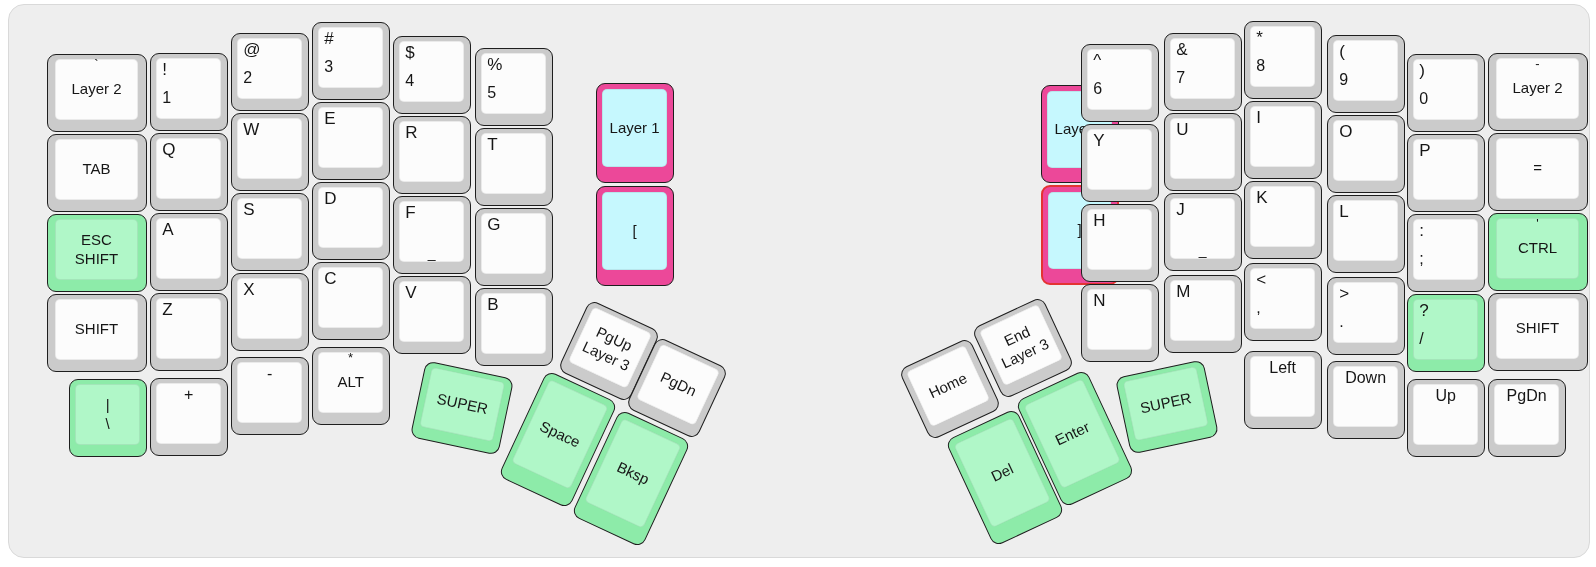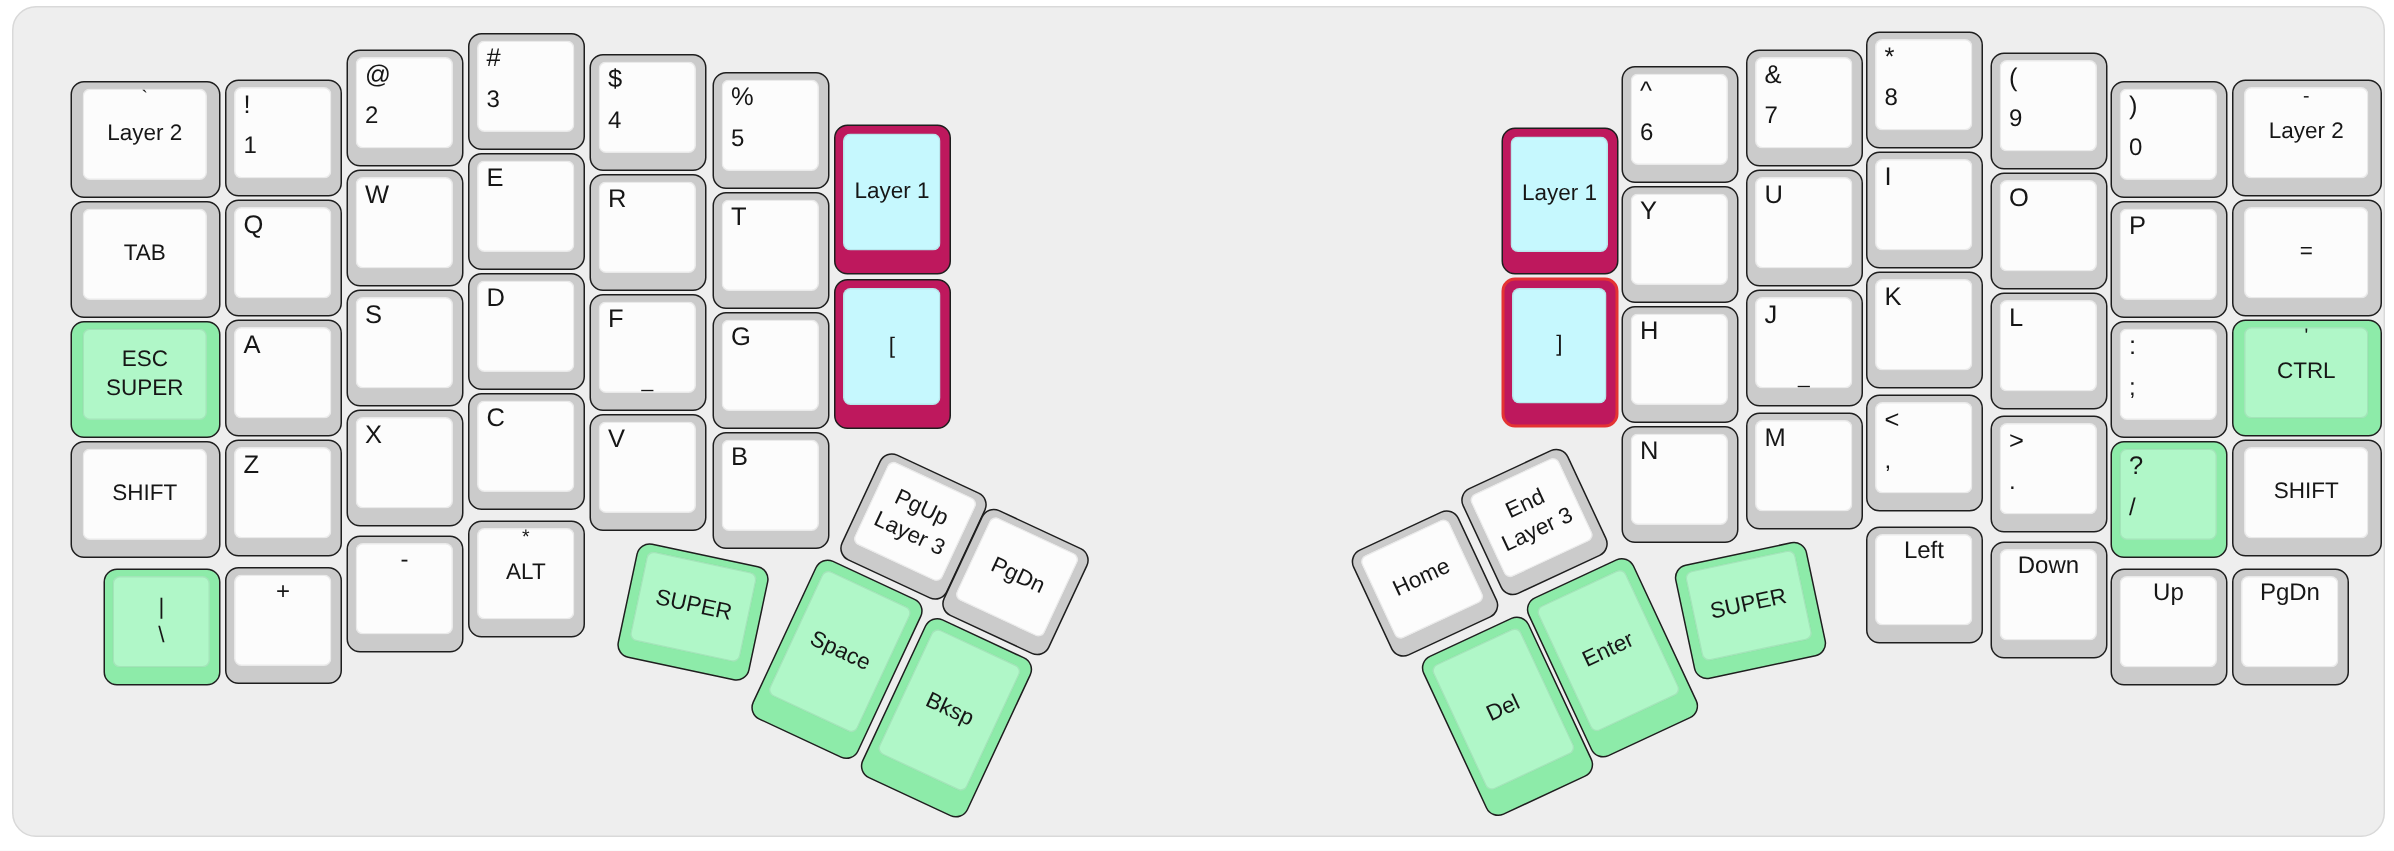--- a/index.html
+++ b/index.html
@@ -12,21 +12,21 @@
     position:absolute;left:8px;top:4px;width:1582px;height:554px;
     background:#eeeeee;border:1px solid #d9d9d9;border-radius:16px;
     box-sizing:border-box;
   }
   .key{
     position:absolute;box-sizing:border-box;
     border:1.5px solid #1e1e1e;border-radius:9px;
   }
   .key.white{background:#cbcbcb;}
   .key.green{background:#8deba9;}
-  .key.blue{background:#be185d;}
+  .key.blue{background:#ec4899;margin-left:40px;}
   .key.selected{border-color:#e43333;border-width:2px;}
   .cap{
     position:absolute;left:7%;right:8%;top:5%;bottom:15%;
     border-radius:5px;border:1px solid rgba(0,0,0,0.07);
   }
   .key.white .cap{background:#fcfcfc;}
   .key.green .cap{background:#b0f7c8;}
   .key.blue  .cap{background:#c6f8fe;}
   .leg{position:absolute;color:#161616;line-height:1.15;}
   .leg-tl{left:5px;top:1px;font-size:17px;}
@@ -51,21 +51,21 @@
         </div>
       </div>
       <div class="key white" style="left: 38px; top: 129px; width: 100px; height: 78px;">
         <div class="cap">
           <span class="leg leg-c">TAB</span>
         </div>
       </div>
       <div class="key green" style="left: 38px; top: 209px; width: 100px; height: 78px;">
         <div class="cap">
           <span class="leg leg-c">ESC
-SUPER</span>
+SHIFT</span>
         </div>
       </div>
       <div class="key white" style="left: 38px; top: 289px; width: 100px; height: 78px;">
         <div class="cap">
           <span class="leg leg-c">SHIFT</span>
         </div>
       </div>
       <div class="key green" style="left: 60px; top: 374px; width: 78px; height: 78px;">
         <div class="cap">
           <span class="leg leg-c">|

